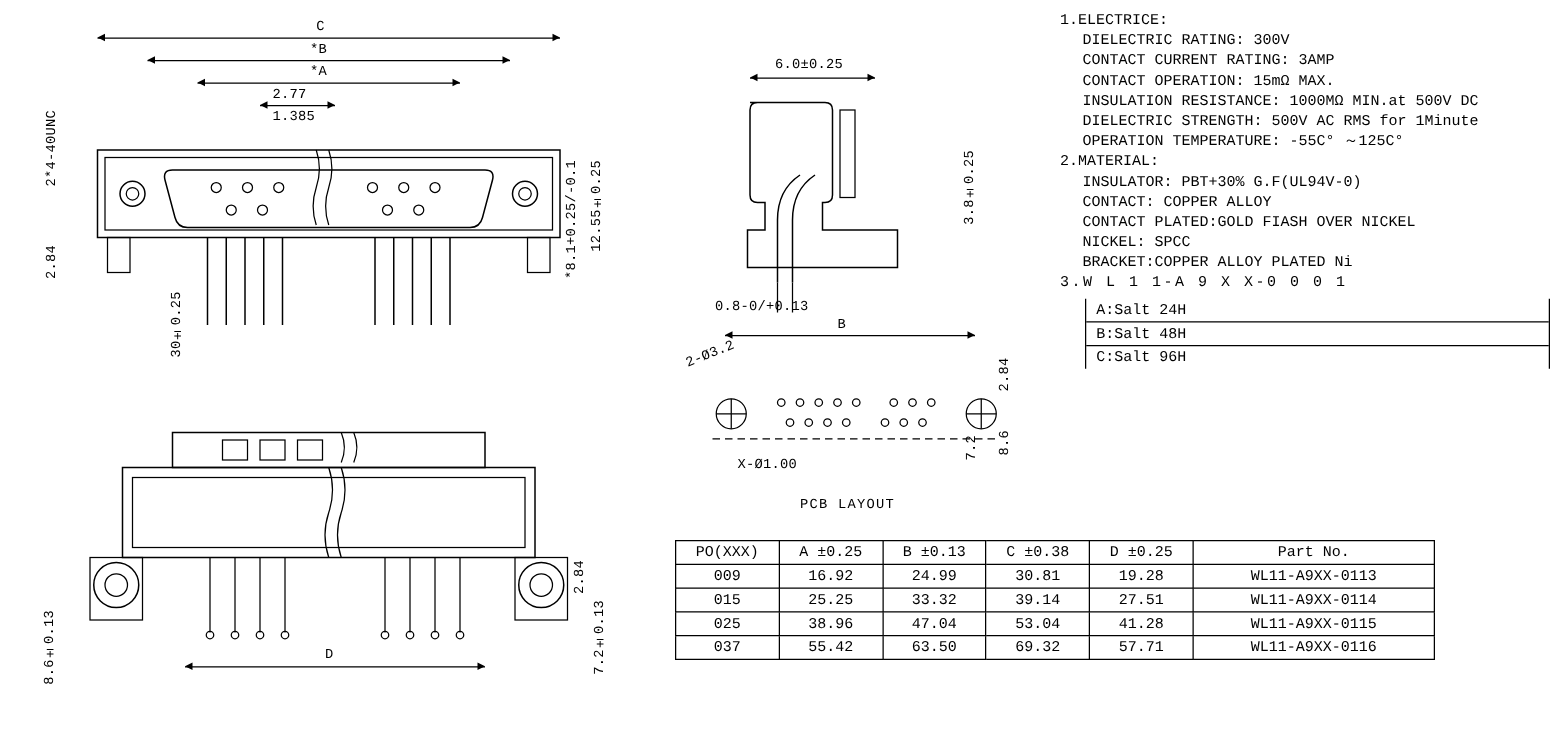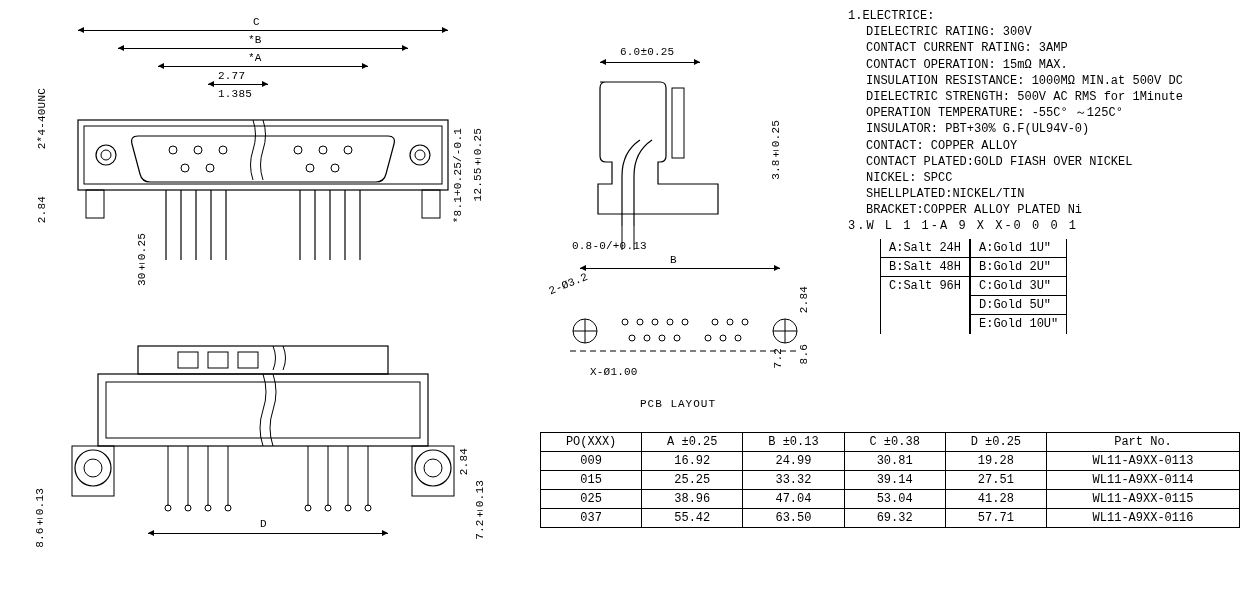--- a/index.html
+++ b/index.html
@@ -35,21 +35,21 @@
     width: 400px;
   }
   .notice-block { line-height: 1.35; }
   .notice-block .hdr { font-weight: normal; }
   .indent1 { padding-left: 8px; }
   .indent2 { padding-left: 26px; }
   .table-wrap {
     position: absolute;
     left: 540px;
     top: 432px;
-    width: 700px;
+    width: 608px;
   }
   table {
     border-collapse: collapse;
     width: 100%;
     font-family: "Courier New", monospace;
     font-size: 12px;
   }
   th, td {
     border: 1px solid #000;
     padding: 2px 6px;
@@ -286,39 +286,32 @@
 </div>
 
 <div class="col-right-top notice-block">
   <div class="indent1">1.ELECTRICE:</div>
   <div class="indent2">DIELECTRIC RATING: 300V</div>
   <div class="indent2">CONTACT CURRENT RATING: 3AMP</div>
   <div class="indent2">CONTACT OPERATION: 15mΩ MAX.</div>
   <div class="indent2">INSULATION RESISTANCE: 1000MΩ MIN.at 500V DC</div>
   <div class="indent2">DIELECTRIC STRENGTH: 500V AC RMS for 1Minute</div>
   <div class="indent2">OPERATION TEMPERATURE: -55C° ～125C°</div>
+  <div class="indent1">2.MATERIAL:</div>
   <div class="indent2">INSULATOR: PBT+30% G.F(UL94V-0)</div>
   <div class="indent2">CONTACT: COPPER ALLOY</div>
   <div class="indent2">CONTACT PLATED:GOLD FIASH OVER NICKEL</div>
   <div class="indent2">NICKEL: SPCC</div>
-  <div class="indent2">SHELLPLATED:NICKEL/TIN</div>
   <div class="indent2">BRACKET:COPPER ALLOY PLATED Ni</div>
   <div class="indent1 part-code">3.W L 1 1-A 9 X X-0 0 0 1</div>
-  <div class="opt-table" style="margin-left:40px;">
+  <div class="opt-table" style="margin-left:28px;flex-direction:column;">
     <div class="opt-col">
       <div>A:Salt 24H</div>
       <div>B:Salt 48H</div>
       <div>C:Salt 96H</div>
-    </div>
-    <div class="opt-col">
-      <div>A:Gold 1U″</div>
-      <div>B:Gold 2U″</div>
-      <div>C:Gold 3U″</div>
-      <div>D:Gold 5U″</div>
-      <div>E:Gold 10U″</div>
     </div>
   </div>
 </div>
 
 <div class="table-wrap">
   <table>
     <thead>
       <tr>
         <th>PO(XXX)</th>
         <th>A ±0.25</th>

